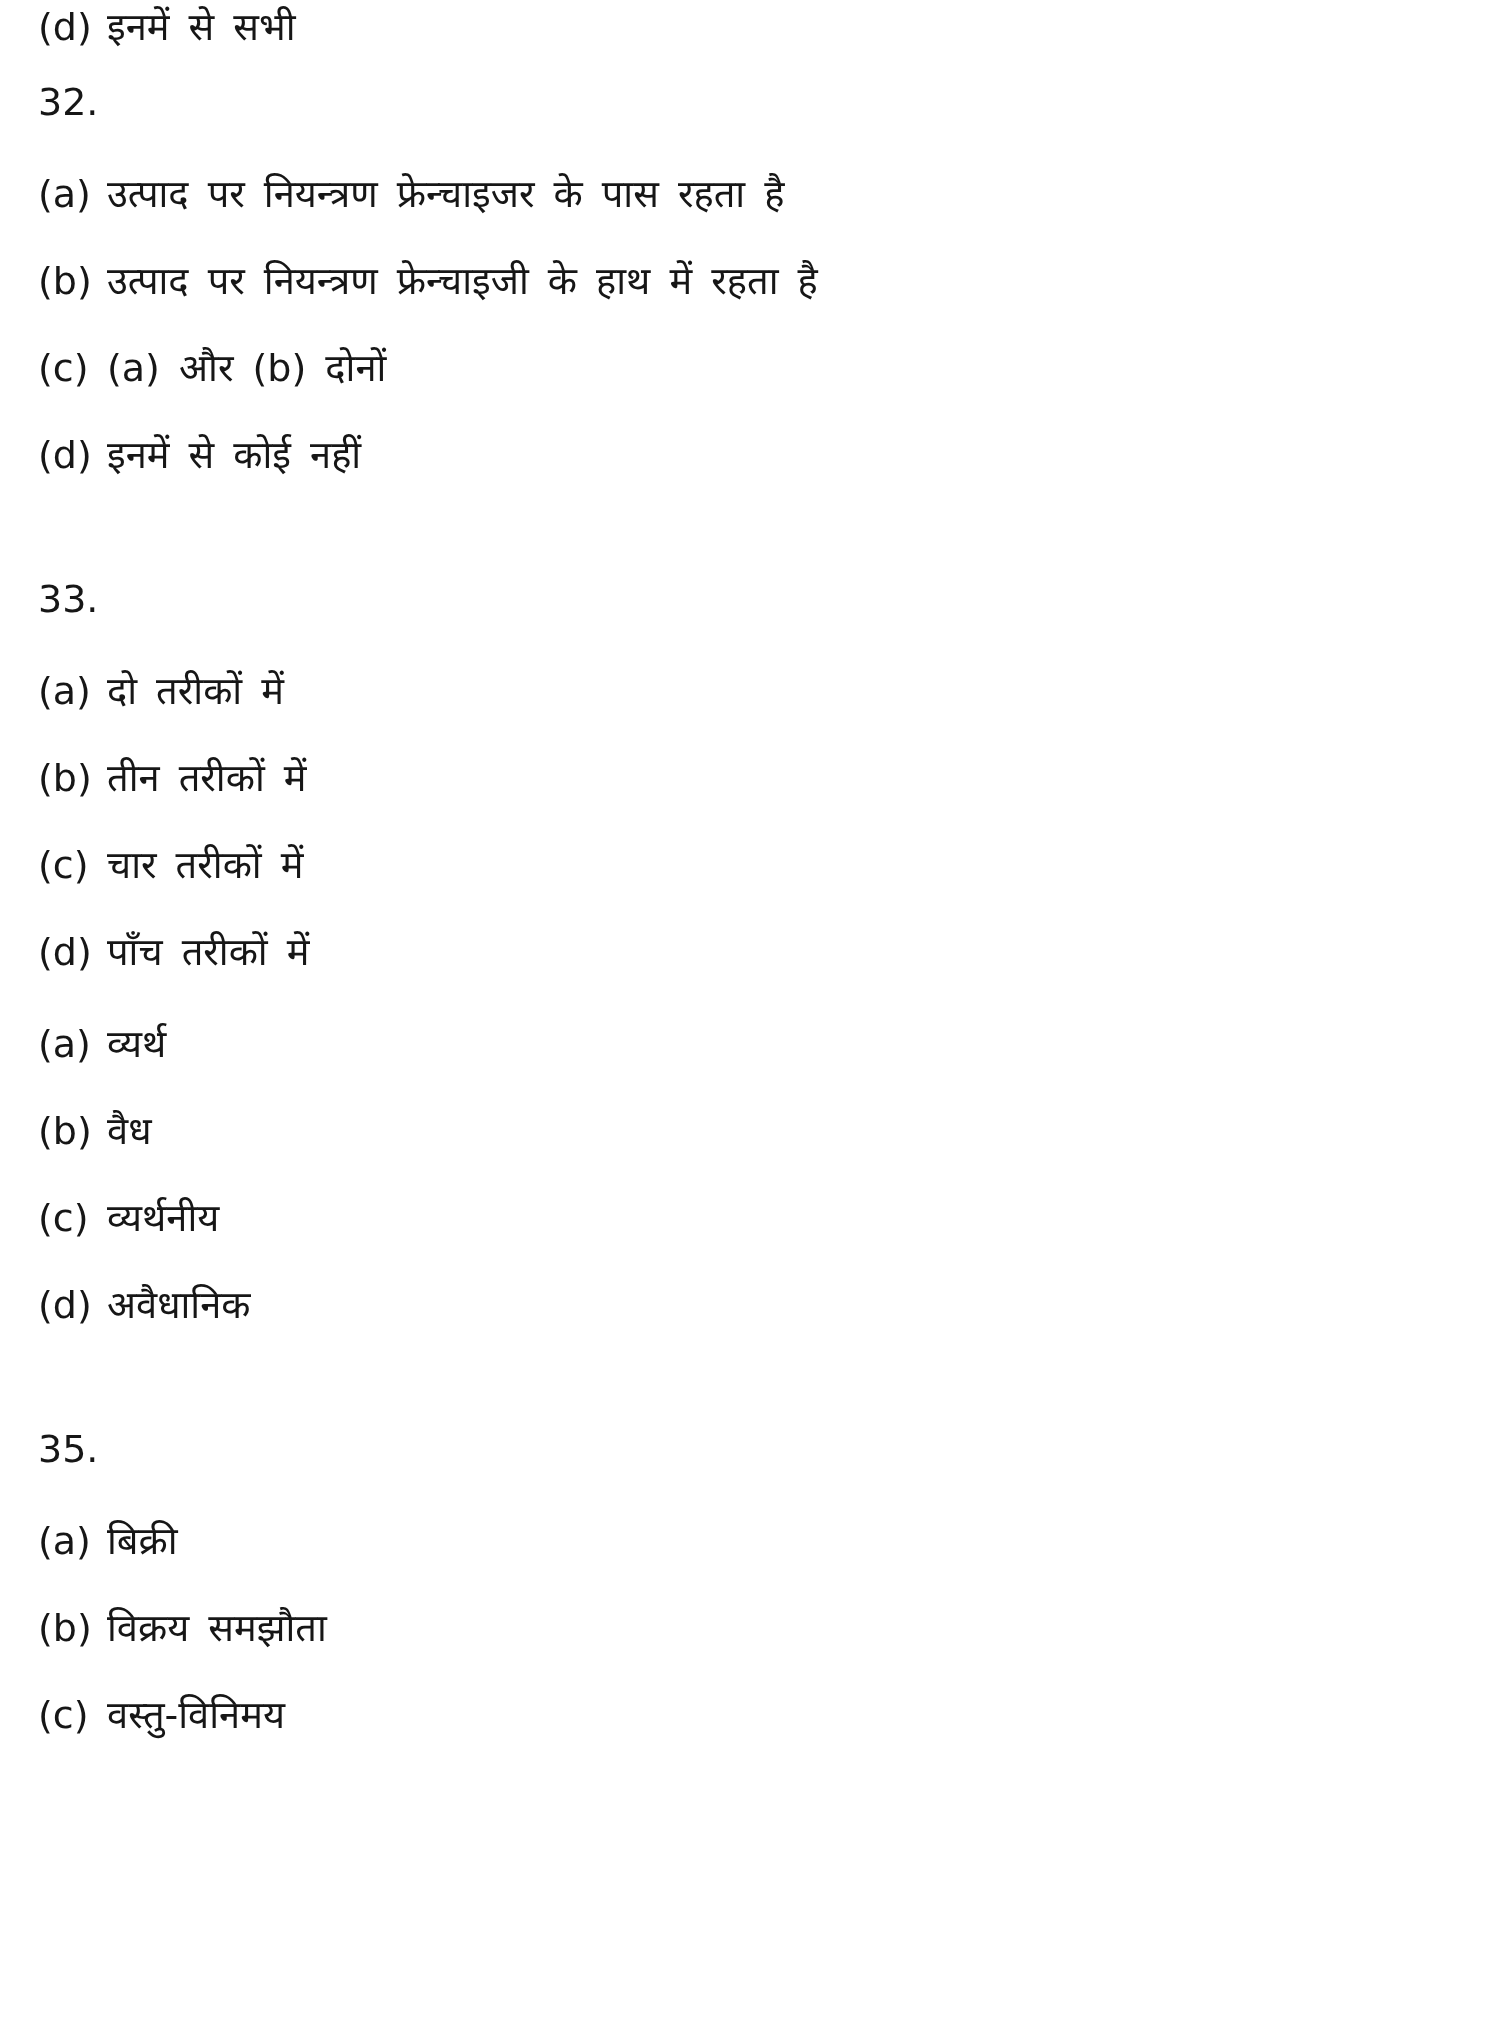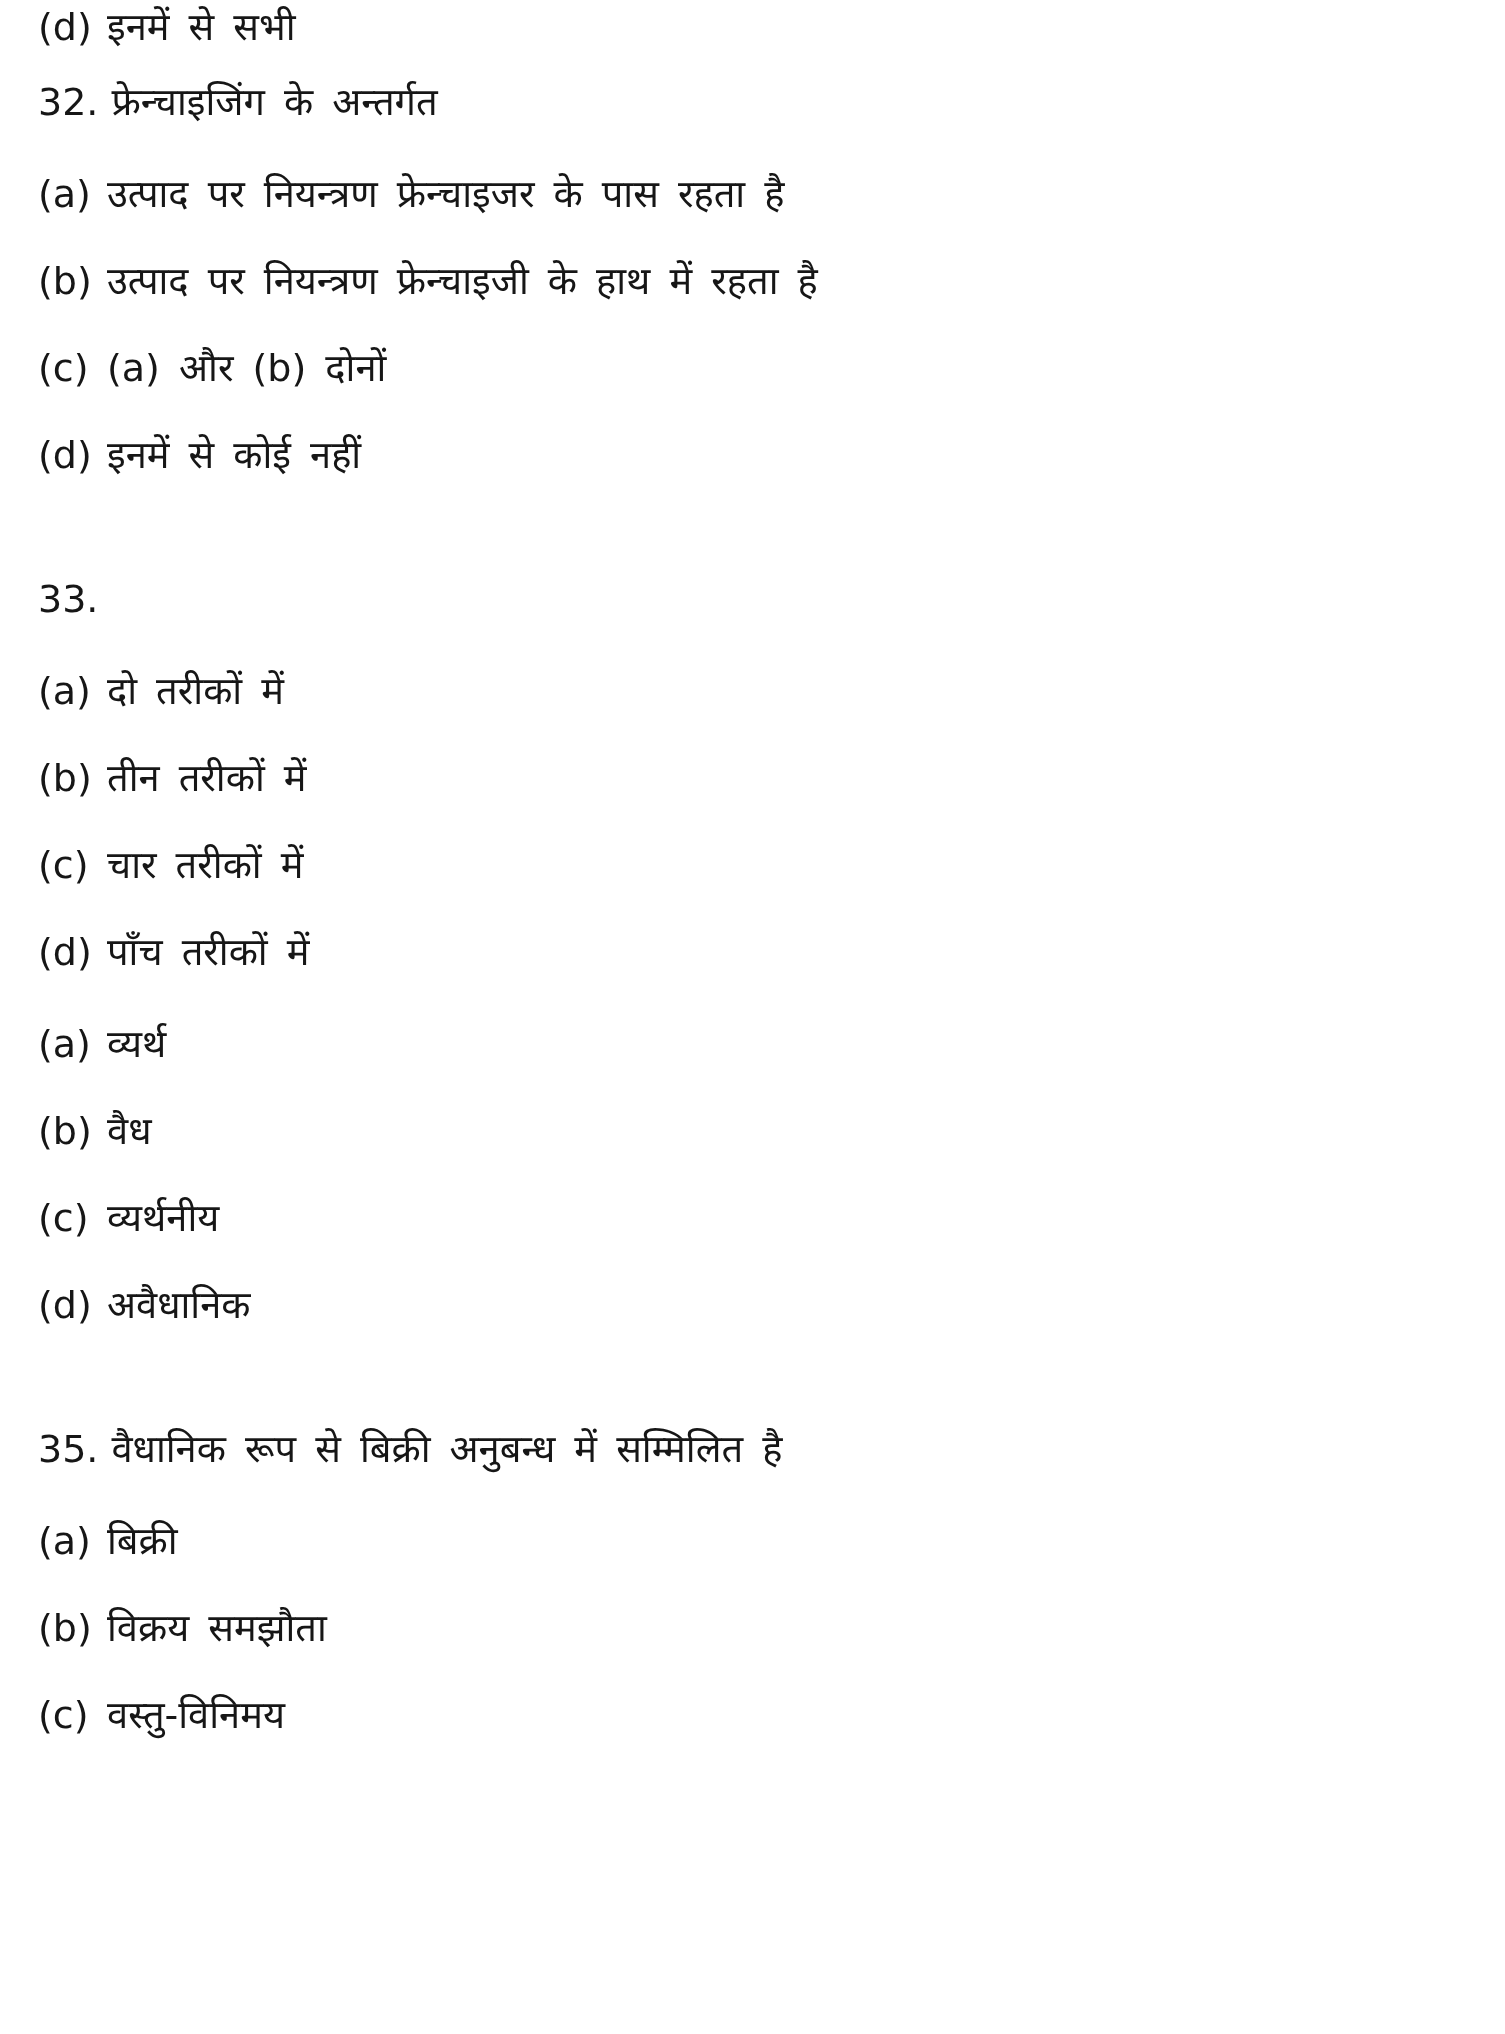--- a/index.html
+++ b/index.html
@@ -50,21 +50,20 @@
 <div class="page">
 
   <div class="line opt lead">
     <span class="label">(d)</span>
     <span class="text">इनमें से सभी</span>
   </div>
 
   <section class="q-block">
     <div class="line q-title first-q">
       <span class="label">32.</span>
-      <span class="text">फ्रेन्चाइजिंग के अन्तर्गत</span>
     </div>
     <div class="line opt first-opt">
       <span class="label">(a)</span>
       <span class="text">उत्पाद पर नियन्त्रण फ्रेन्चाइजर के पास रहता है</span>
     </div>
     <div class="line opt">
       <span class="label">(b)</span>
       <span class="text">उत्पाद पर नियन्त्रण फ्रेन्चाइजी के हाथ में रहता है</span>
     </div>
     <div class="line opt">
@@ -114,21 +113,20 @@
     </div>
     <div class="line opt">
       <span class="label">(d)</span>
       <span class="text">अवैधानिक</span>
     </div>
   </section>
 
   <section class="q-block">
     <div class="line q-title">
       <span class="label">35.</span>
-      <span class="text">वैधानिक रूप से बिक्री अनुबन्ध में सम्मिलित है</span>
     </div>
     <div class="line opt first-opt">
       <span class="label">(a)</span>
       <span class="text">बिक्री</span>
     </div>
     <div class="line opt">
       <span class="label">(b)</span>
       <span class="text">विक्रय समझौता</span>
     </div>
     <div class="line opt">

